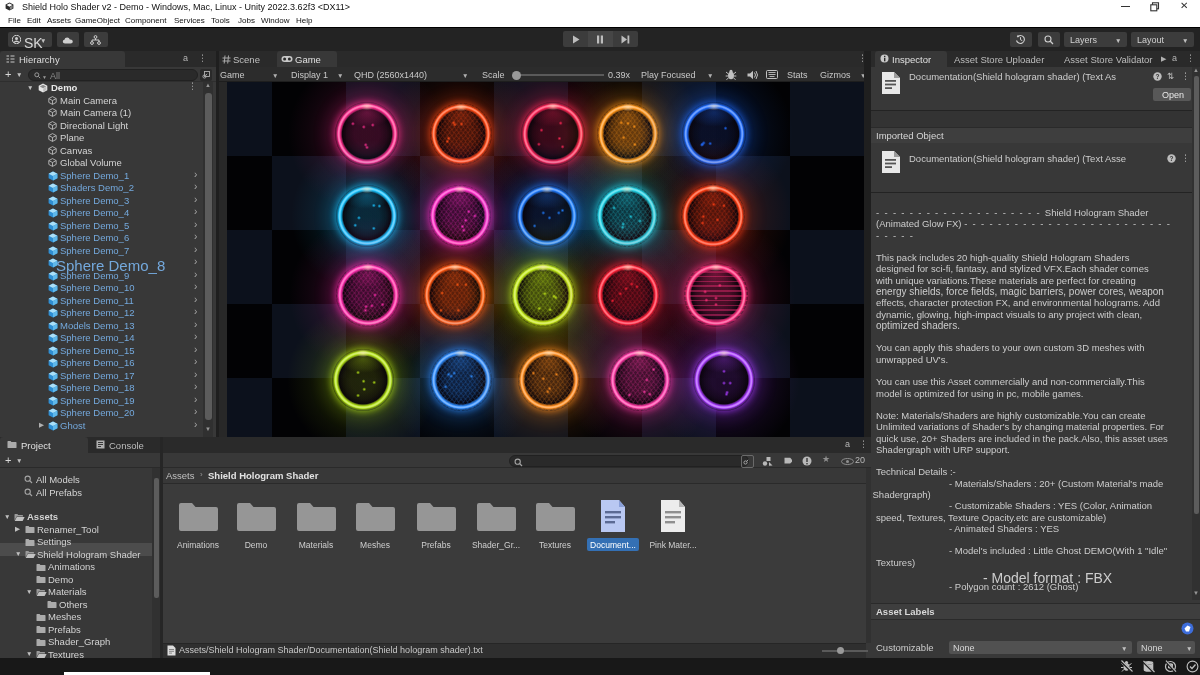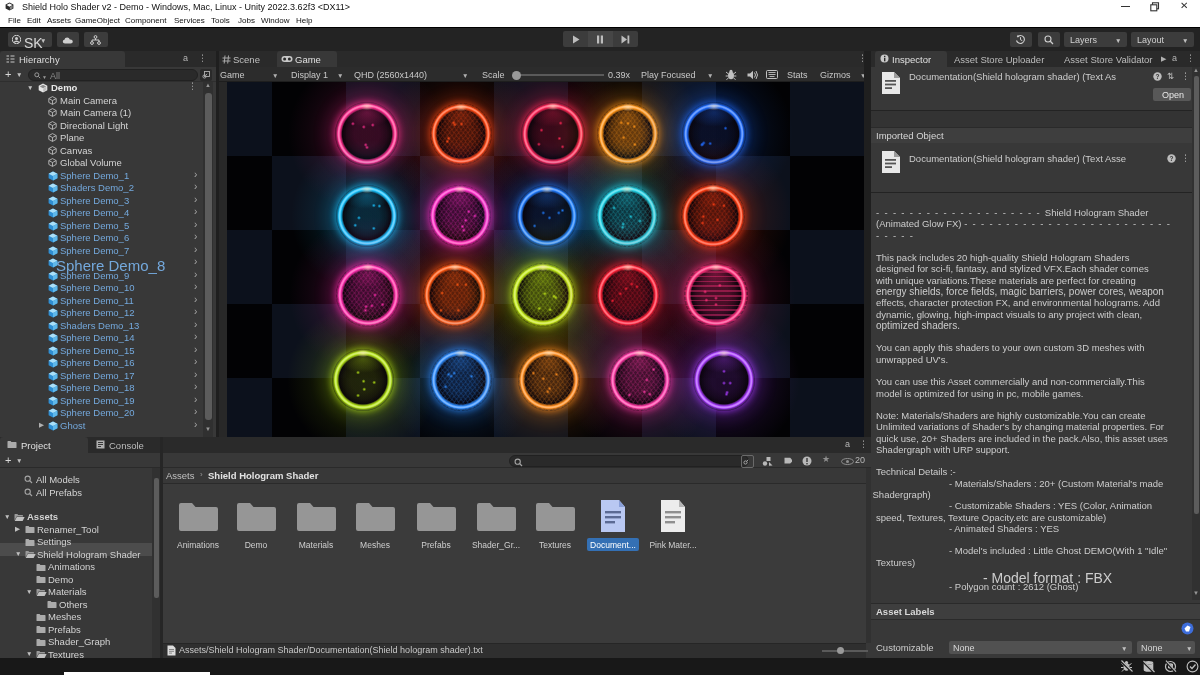--- a/index.html
+++ b/index.html
@@ -295,21 +295,21 @@
   </div>
 <div class="tx" style="left:60px;top:307.0px;font-size:9.5px;color:#74a9dd">Sphere Demo_12</div>
 <div class="tx" style="left:194px;top:306.0px;font-size:10px;color:#a8a8a8">›</div>
 <div class="ab" style="left:48px;top:320.5px">
     <svg width="10" height="10" viewBox="0 0 10 10">
       <path d="M5 0.4 9.4 2.7 9.4 7.3 5 9.6 0.6 7.3 0.6 2.7Z" fill="#2f8ed2"></path>
       <path d="M5 0.4 9.4 2.7 5 5 0.6 2.7Z" fill="#aadff7"></path>
       <path d="M5 5 9.4 2.7 9.4 7.3 5 9.6Z" fill="#5fb8ea"></path>
     </svg>
   </div>
-<div class="tx" style="left:60px;top:319.5px;font-size:9.5px;color:#74a9dd">Shaders Demo_13</div>
+<div class="tx" style="left:60px;top:319.5px;font-size:9.5px;color:#74a9dd">Models Demo_13</div>
 <div class="tx" style="left:194px;top:318.5px;font-size:10px;color:#a8a8a8">›</div>
 <div class="ab" style="left:48px;top:333.0px">
     <svg width="10" height="10" viewBox="0 0 10 10">
       <path d="M5 0.4 9.4 2.7 9.4 7.3 5 9.6 0.6 7.3 0.6 2.7Z" fill="#2f8ed2"></path>
       <path d="M5 0.4 9.4 2.7 5 5 0.6 2.7Z" fill="#aadff7"></path>
       <path d="M5 5 9.4 2.7 9.4 7.3 5 9.6Z" fill="#5fb8ea"></path>
     </svg>
   </div>
 <div class="tx" style="left:60px;top:332.0px;font-size:9.5px;color:#74a9dd">Sphere Demo_14</div>
 <div class="tx" style="left:194px;top:331.0px;font-size:10px;color:#a8a8a8">›</div>

